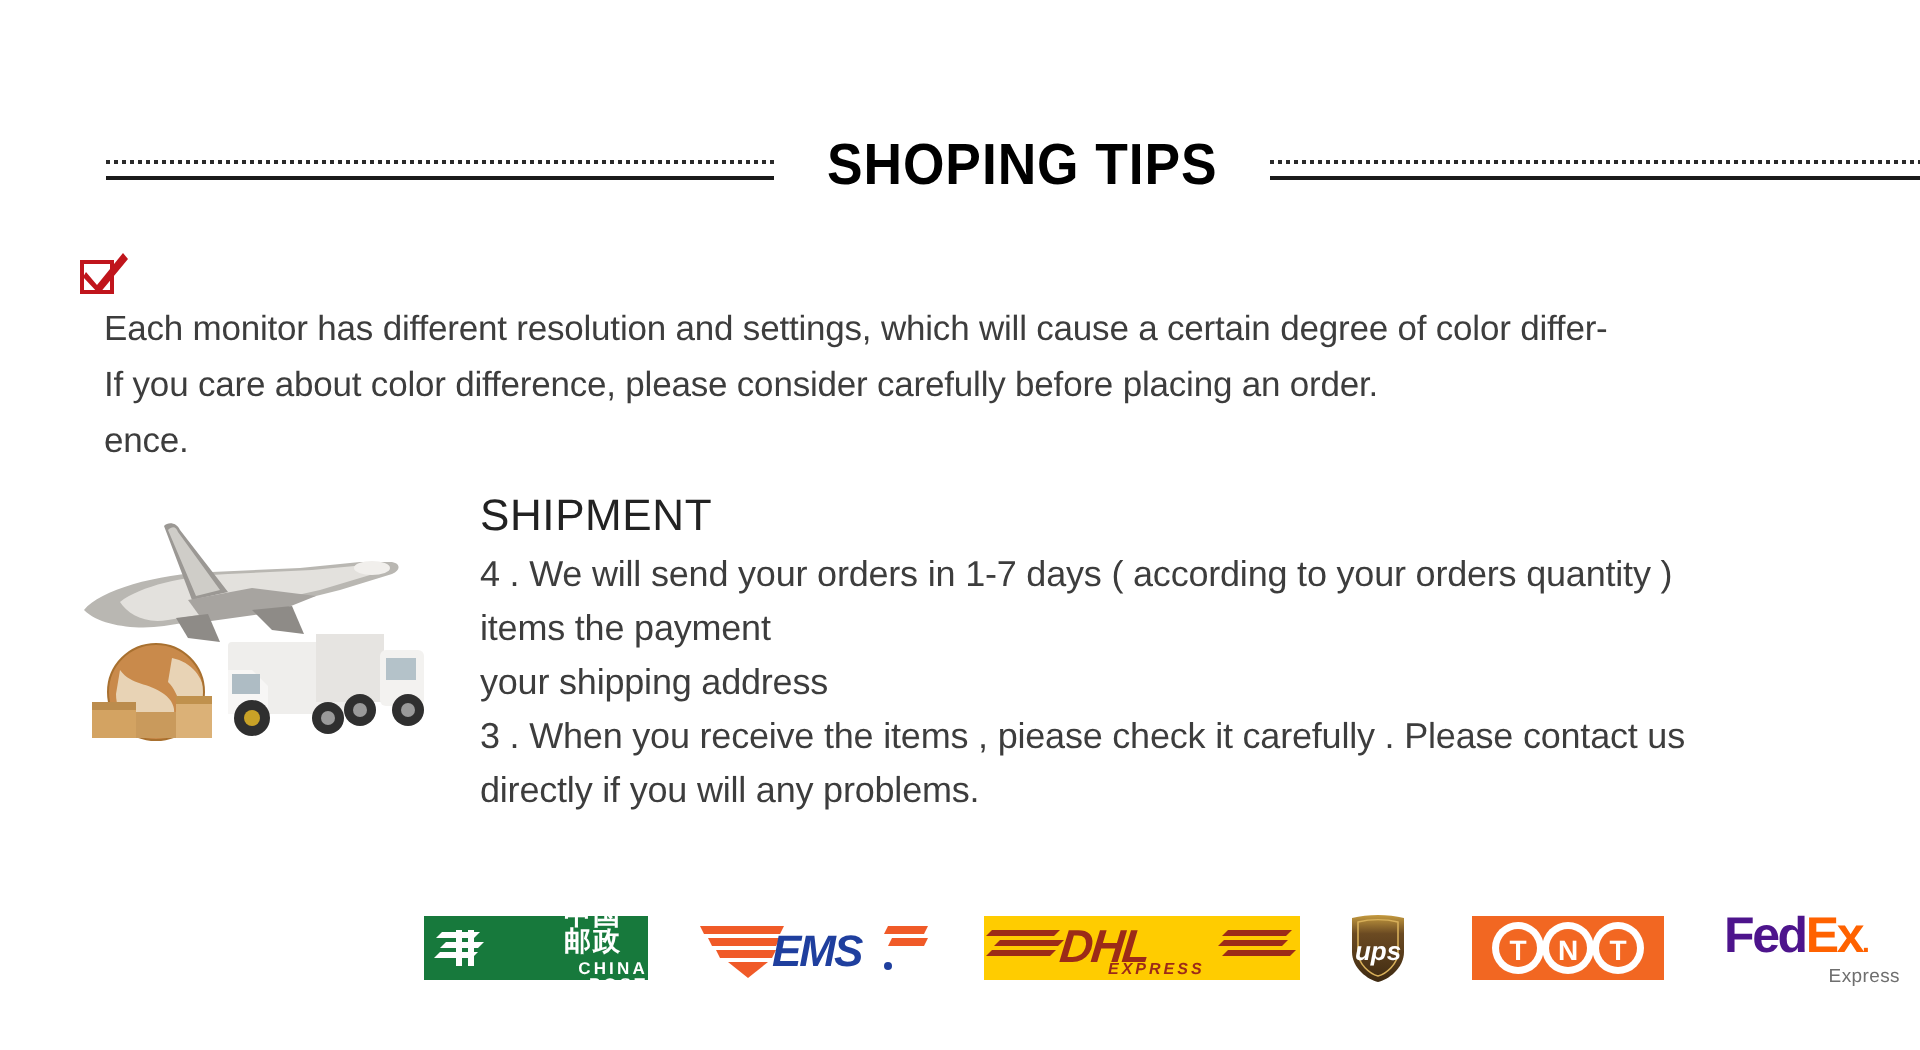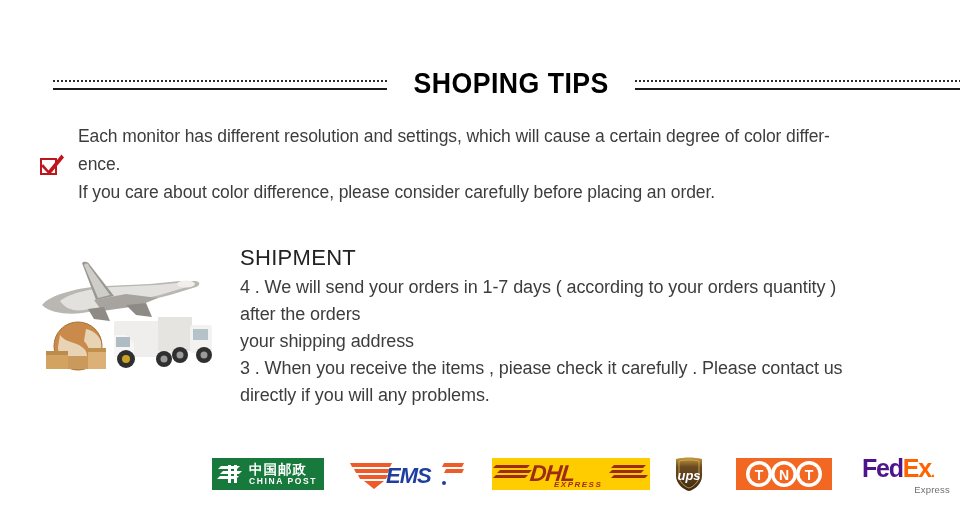--- a/index.html
+++ b/index.html
@@ -64,21 +64,22 @@
     font-family: "Liberation Sans", sans-serif;
   }
 
   
   .notice {
     position: absolute;
     top: 122px;
     left: 38px;
     width: 890px;
     display: flex;
-    align-items: center;
+    align-items: flex-start;
+    flex-direction: column;
   }
   .check-icon {
     flex: 0 0 auto;
     width: 26px;
     height: 24px;
     position: relative;
     margin-top: 4px;
   }
   .check-box {
     position: absolute;
@@ -152,20 +153,21 @@
   }
   .carrier { flex: 0 0 auto; position: relative; }
 
   
   .cp {
     width: 112px; height: 32px;
     background: #17793c;
     display: flex; align-items: center;
     padding-left: 4px;
     box-sizing: border-box;
+    gap: 33px;
   }
   .cp-emblem { width: 30px; height: 24px; flex: 0 0 auto; }
   .cp-text { padding-left: 3px; line-height: 1; }
   .cp-cn {
     color: #ffffff; font-size: 13.5px; font-weight: bold;
     letter-spacing: 1px; display: block;
     font-family: "DejaVu Sans", sans-serif;
   }
   .cp-en {
     color: #ffffff; font-size: 8.5px; letter-spacing: 1.6px;
@@ -228,22 +230,22 @@
 
 <div class="notice">
   <div class="check-icon">
     <div class="check-box"></div>
     <svg class="check-mark" viewBox="0 0 26 24">
       <path d="M4 11 L9.5 17.5 L22.5 1.5 L25 4.5 L10.5 22 L2.5 13.5 Z" fill="#c0151c"></path>
     </svg>
   </div>
   <div class="notice-text">
     <div>Each monitor has different resolution and settings, which will cause a certain degree of color differ-</div>
+    <div>If you care about color difference, please consider carefully before placing an order.</div>
     <div>ence.</div>
-    <div>If you care about color difference, please consider carefully before placing an order.</div>
   </div>
 </div>
 
 <div class="shipment">
 
   <div class="ship-image">
     <svg viewBox="0 0 185 140" width="185" height="140">
 
       <g>
         <path d="M12 62 C20 52 48 44 76 43 L120 41 L150 38 L165 38 C170 38 171 42 166 44 L140 52 L96 63 L52 70 C38 72 20 70 12 62 Z" fill="#b9b7b2"></path>
@@ -289,21 +291,21 @@
         <circle cx="150" cy="112" r="3.5" fill="#9a9a9a"></circle>
         <circle cx="174" cy="112" r="8" fill="#2f2f2f"></circle>
         <circle cx="174" cy="112" r="3.5" fill="#9a9a9a"></circle>
       </g>
     </svg>
   </div>
 
   <div class="ship-body">
     <div class="ship-title">SHIPMENT</div>
     <div class="ship-line">4 . We will send your orders in 1-7 days ( according to your orders quantity )</div>
-    <div class="ship-line">after the orders</div>
+    <div class="ship-line">items the payment</div>
     <div class="ship-line">your shipping address</div>
     <div class="ship-line">3 . When you receive the items , piease check it carefully . Please contact us</div>
     <div class="ship-line">directly if you will any problems.</div>
   </div>
 </div>
 
 <div class="carriers">
 
   <div class="carrier cp">
     <svg class="cp-emblem" viewBox="0 0 30 24">

